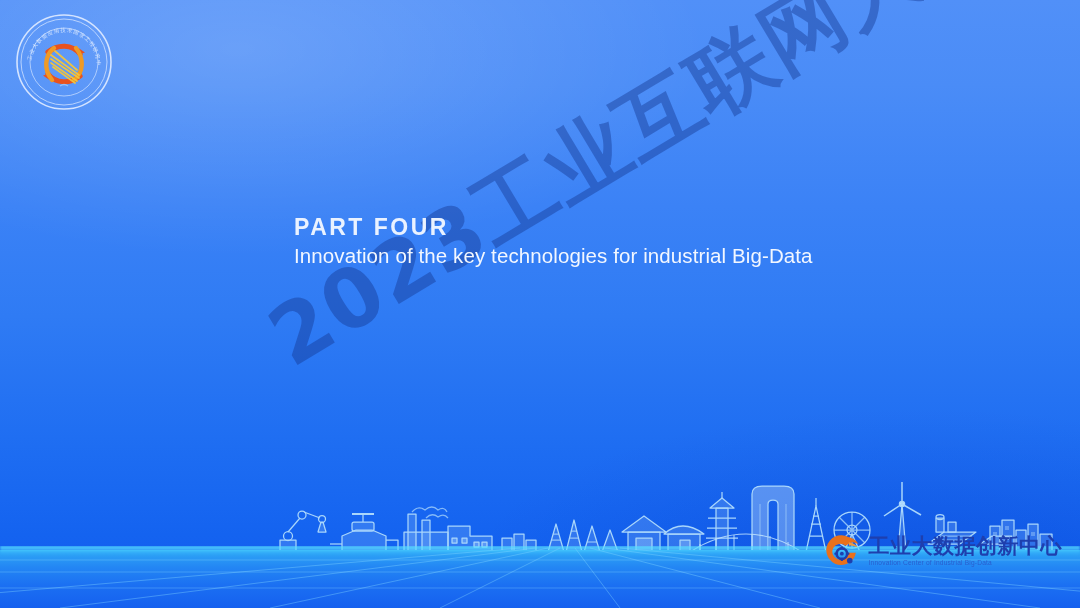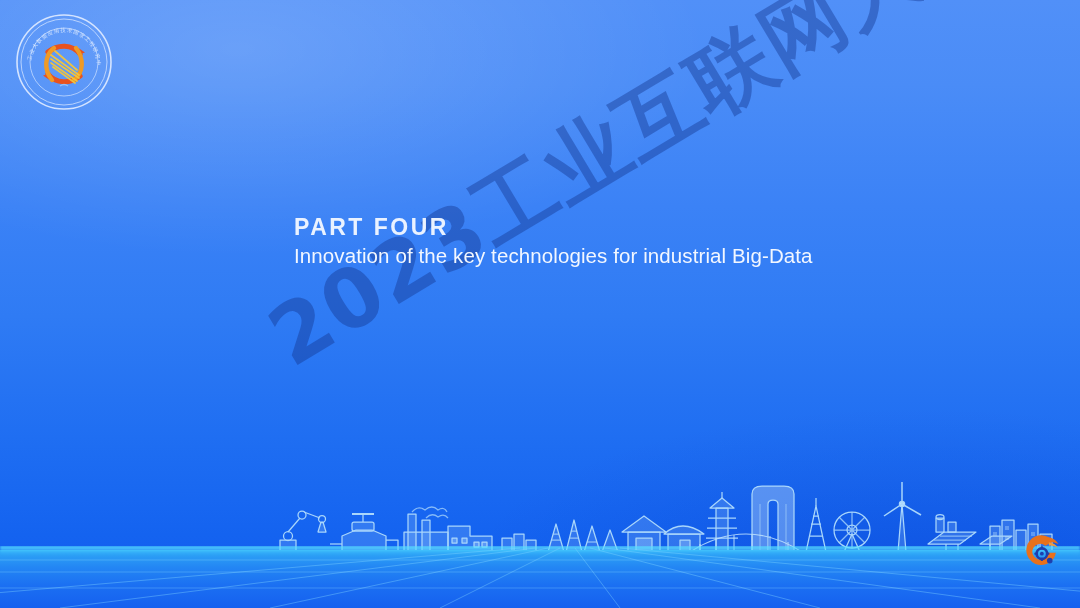--- a/index.html
+++ b/index.html
@@ -316,15 +316,19 @@
       <circle cx="25" cy="27" r="6" fill="none" stroke="#1e3fae" stroke-width="3"></circle>
       <circle cx="25" cy="27" r="2.2" fill="#1e3fae"></circle>
       <g fill="#1e3fae">
         <rect x="23.6" y="18.6" width="2.8" height="3.4" rx="1"></rect>
         <rect x="23.6" y="32" width="2.8" height="3.4" rx="1"></rect>
         <rect x="16.4" y="25.6" width="3.4" height="2.8" rx="1"></rect>
         <rect x="30.2" y="25.6" width="3.4" height="2.8" rx="1"></rect>
       </g>
       <circle cx="34" cy="35" r="3.2" fill="#1e3fae"></circle>
     </svg>
+    <div class="sponsor-text">
+      <div class="sponsor-cn">工业大数据创新中心</div>
+      <div class="sponsor-en">Innovation Center of Industrial Big-Data</div>
+    </div>
   </div>
 
 </div>
 
 </body></html>

